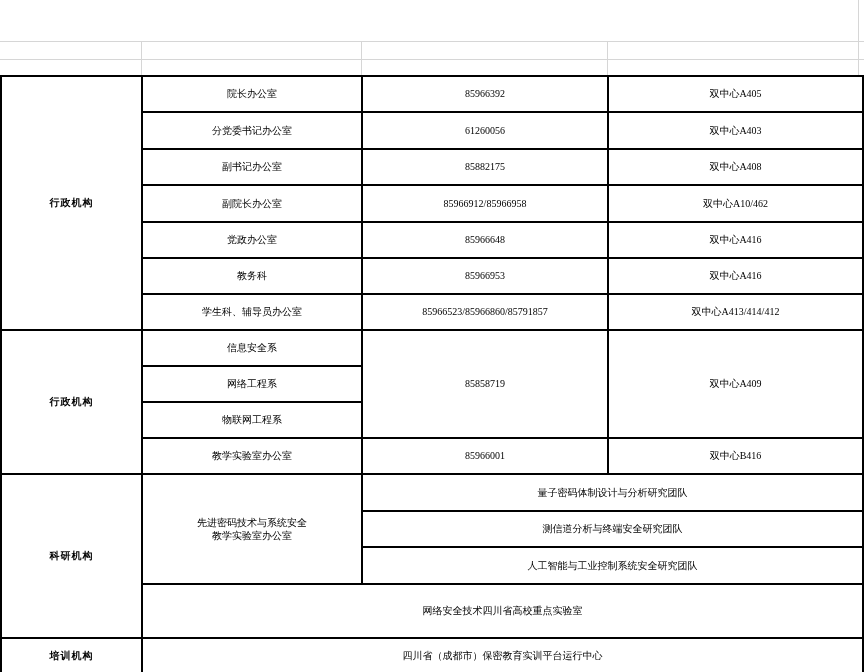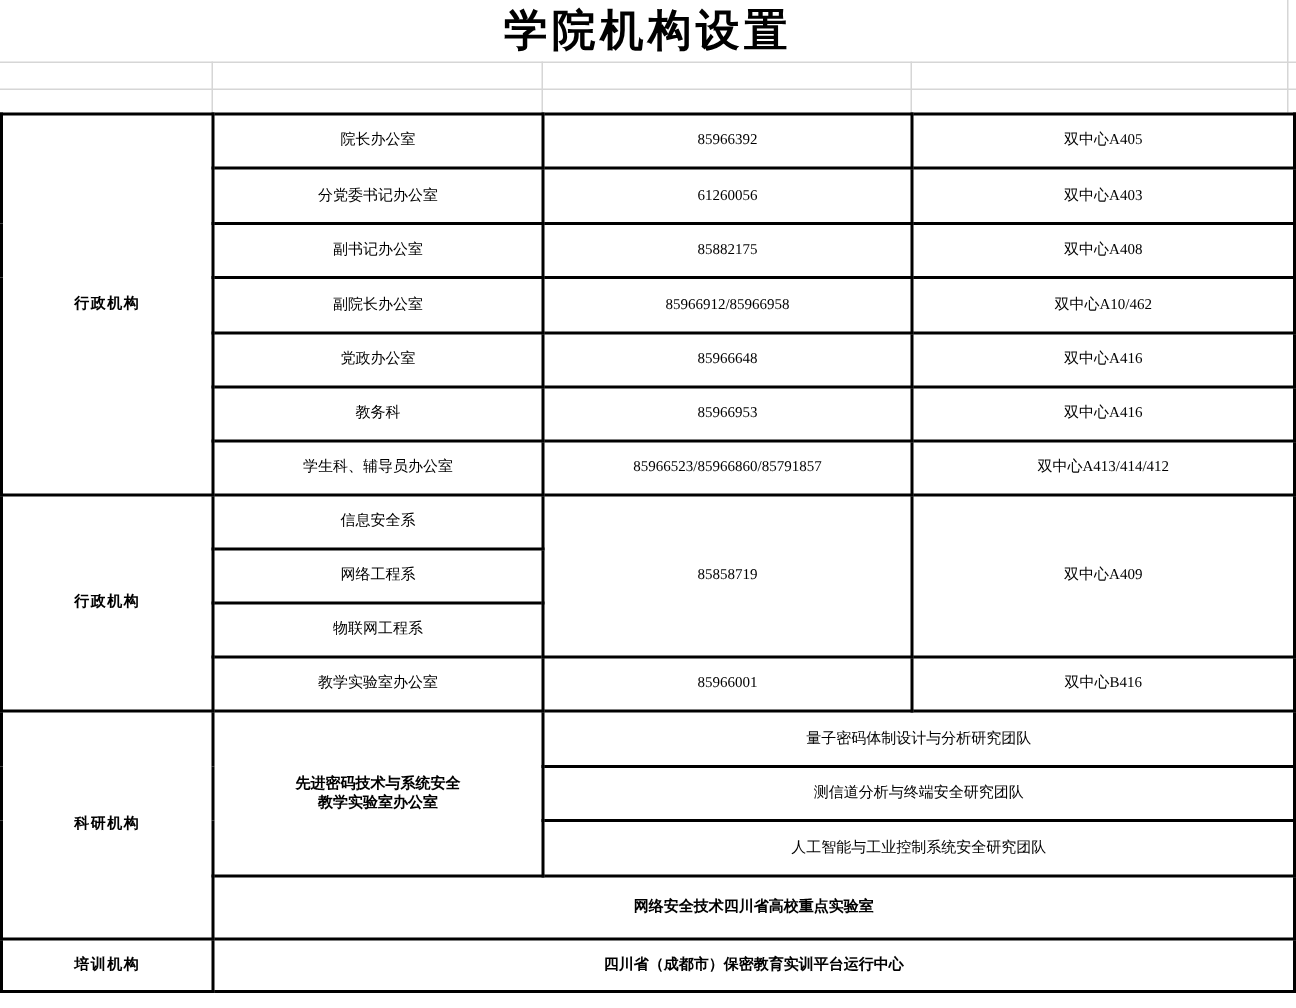--- a/index.html
+++ b/index.html
@@ -29,29 +29,28 @@
   table.org td {
     border:2px solid #000000;
     text-align:center;
     vertical-align:middle;
     padding:0 2px;
     font-size:10px;
     line-height:1.35;
     overflow:hidden;
   }
   td.cat { font-size:20px; font-weight:bold; letter-spacing:1px;margin-left:17px; }
-  td.boldcell { font-size:16px; font-weight:bold; }
-  tr.h35{height:35px} tr.h36{height:36px} tr.h37{height:37px} tr.h54{height:42px}
+  td.boldcell { font-size:16px; font-weight:normal; }
+  tr.h35{height:35px} tr.h36{height:36px} tr.h37{height:37px} tr.h54{height:54px}
 </style>
 </head>
 <body>
 
 <div class="page">
 
-  <div class="title">学院机构设置</div>
 
   <div class="gridline gl-h" style="top:41px;"></div>
   <div class="gridline gl-h" style="top:59px;"></div>
   <div class="gridline gl-v" style="left:141px; top:41px; height:34px;"></div>
   <div class="gridline gl-v" style="left:361px; top:41px; height:34px;"></div>
   <div class="gridline gl-v" style="left:607px; top:41px; height:34px;"></div>
   <div class="gridline gl-v" style="left:858px; top:0px; height:75px;"></div>
 
   <table class="org">
     <colgroup>

